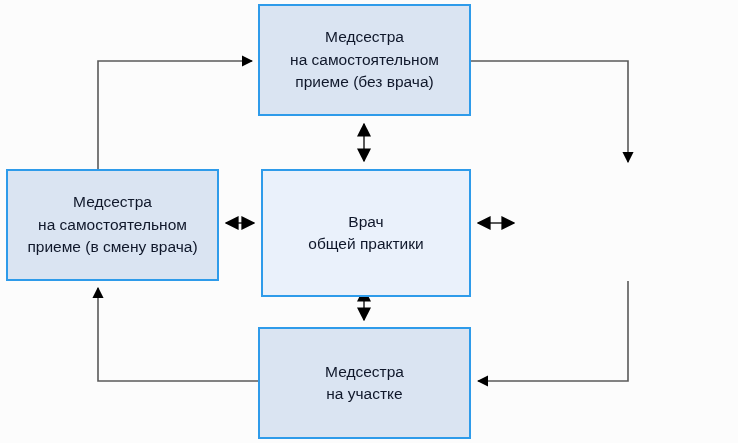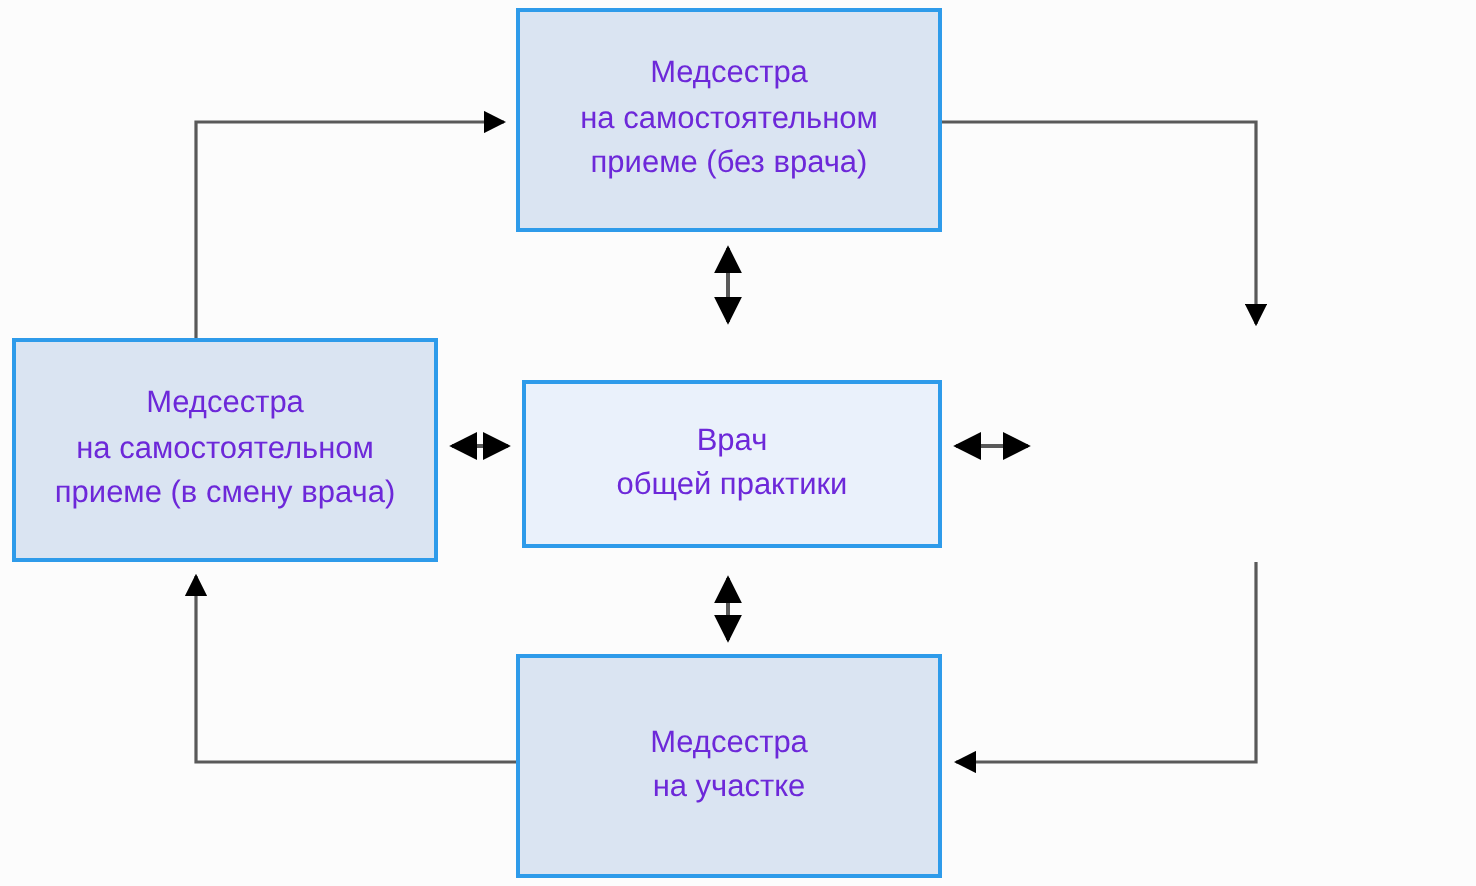--- a/index.html
+++ b/index.html
@@ -32,28 +32,28 @@
     align-items: center;
     justify-content: center;
     text-align: center;
   }
   .node.center-node {
     background: #eaf1fb;
   }
   .node-label {
     font-size: 15.5px;
     line-height: 1.45;
-    color: #6d28d9;
+    color: #0f172a;
     white-space: pre-line;
     padding: 0 6px;
   }
   
   #node-top    { left: 258px; top: 4px;   width: 213px; height: 112px; }
   #node-left   { left: 6px;   top: 169px; width: 213px; height: 112px; }
-  #node-center { left: 261px; top: 169px; width: 210px; height: 84px; margin-top: 21px; }
+  #node-center { left: 261px; top: 169px; width: 210px; height: 128px; }
   #node-right  { left: 521px; top: 169px; width: 210px; height: 112px; }
   #node-bottom { left: 258px; top: 327px; width: 213px; height: 112px; }
 </style>
 </head>
 <body>
 
 <div id="canvas">
 
   <svg class="edges" viewBox="0 0 738 443" width="738" height="443" xmlns="http://www.w3.org/2000/svg">
     <defs>

